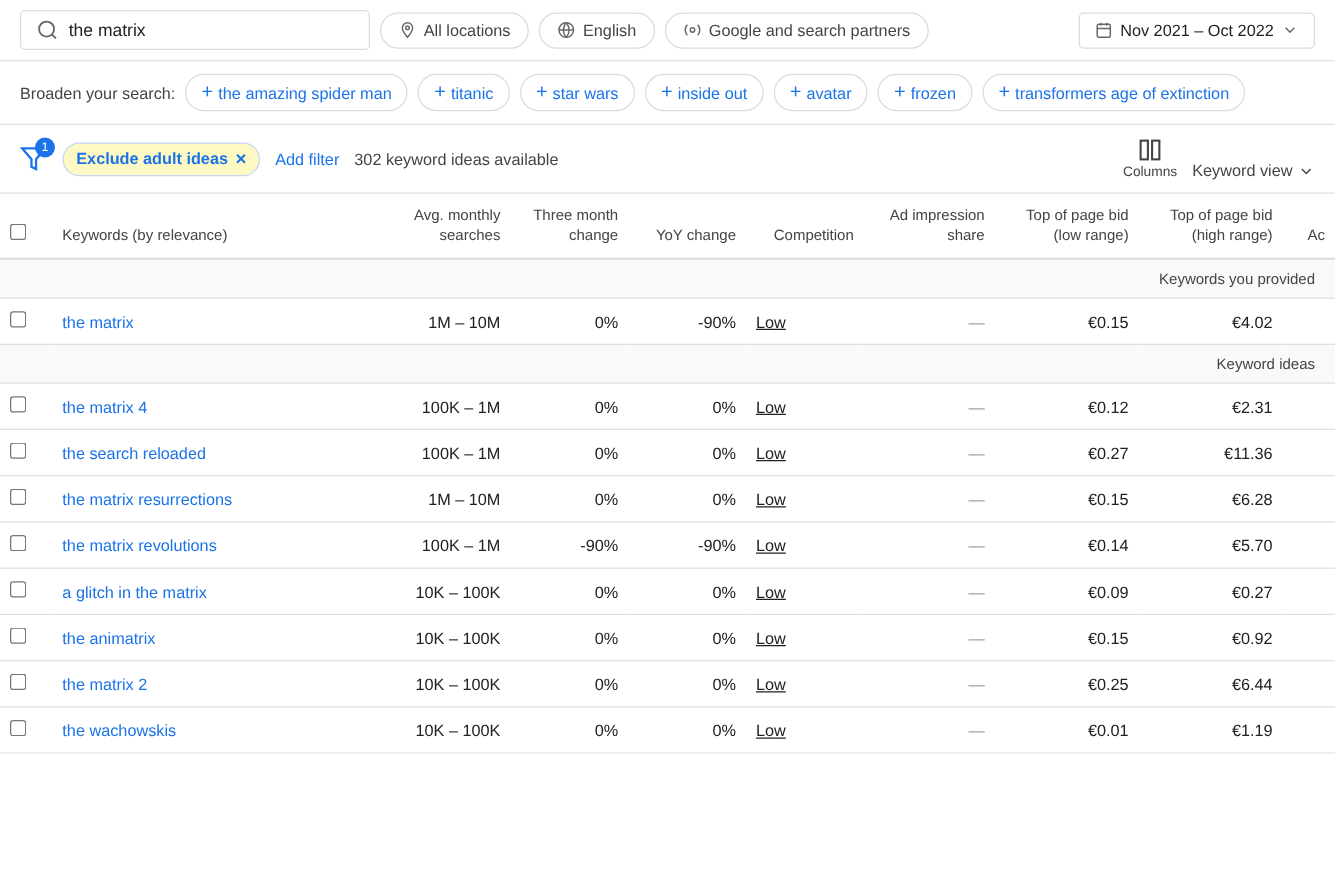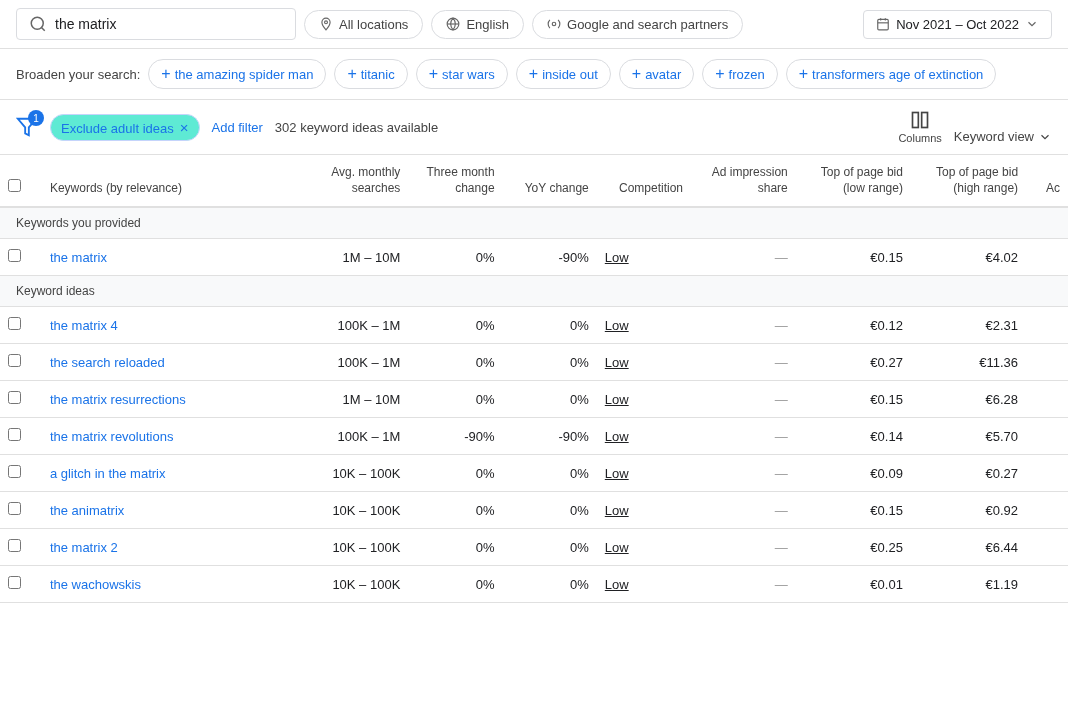--- a/index.html
+++ b/index.html
@@ -103,28 +103,29 @@
       border-radius: 50%;
       width: 16px;
       height: 16px;
       font-size: 10px;
       display: flex;
       align-items: center;
       justify-content: center;
     }
     .active-filter-tag {
       display: flex;
-      align-items: flex-end;
+      align-items: flex-start;
       gap: 6px;
-      background: #5eead4;
+      background: #fef9c3;
       border: 1px solid #c5d4fb;
       border-radius: 20px;
       padding: 4px 10px;
       font-size: 13px;
       color: #1a73e8;
+      font-weight: bold;
     }
     .active-filter-tag .close-x { cursor: pointer; font-size: 15px; color: #1a73e8; }
     .add-filter-btn { font-size: 13px; color: #1a73e8; cursor: pointer; }
     .keyword-count { font-size: 13px; color: #444; }
     .right-actions { margin-left: auto; display: flex; align-items: flex-end; gap: 12px; }
     .columns-btn { display: flex; flex-direction: column; align-items: center; gap: 2px; cursor: pointer; font-size: 11px; color: #444; }
     .keyword-view-btn { display: flex; align-items: center; gap: 4px; font-size: 13px; color: #444; cursor: pointer; }
 
     
     .table-container { width: 100%; overflow-x: auto; }
@@ -141,21 +142,21 @@
       line-height: 1.3;
     }
     thead th:first-child, thead th:nth-child(2) { text-align: left; }
     tbody tr { border-bottom: 1px solid #e0e0e0; }
     tbody td { padding: 10px 8px; color: #202124; }
     tbody td:first-child { width: 30px; }
     tbody td:nth-child(2) { text-align: left; color: #1a73e8; cursor: pointer; }
     tbody td:not(:first-child):not(:nth-child(2)):not(:nth-child(6)) { text-align: right; }
     tbody td:nth-child(6) { text-align: left; text-decoration: underline; }
     .section-header td { background: #f8f9fa; color: #444; font-weight: 500; padding: 8px 16px; font-size: 12px; }
-    .section-header td { text-align: left; }
+    .section-header td { text-align: right; }
     input[type="checkbox"] { cursor: pointer; }
     .dash { color: #999; }
 
     
     .col-check { width: 40px; }
     .col-keyword { width: 220px; }
     .col-avg { width: 130px; }
     .col-3month { width: 90px; }
     .col-yoy { width: 90px; }
     .col-comp { width: 90px; }

